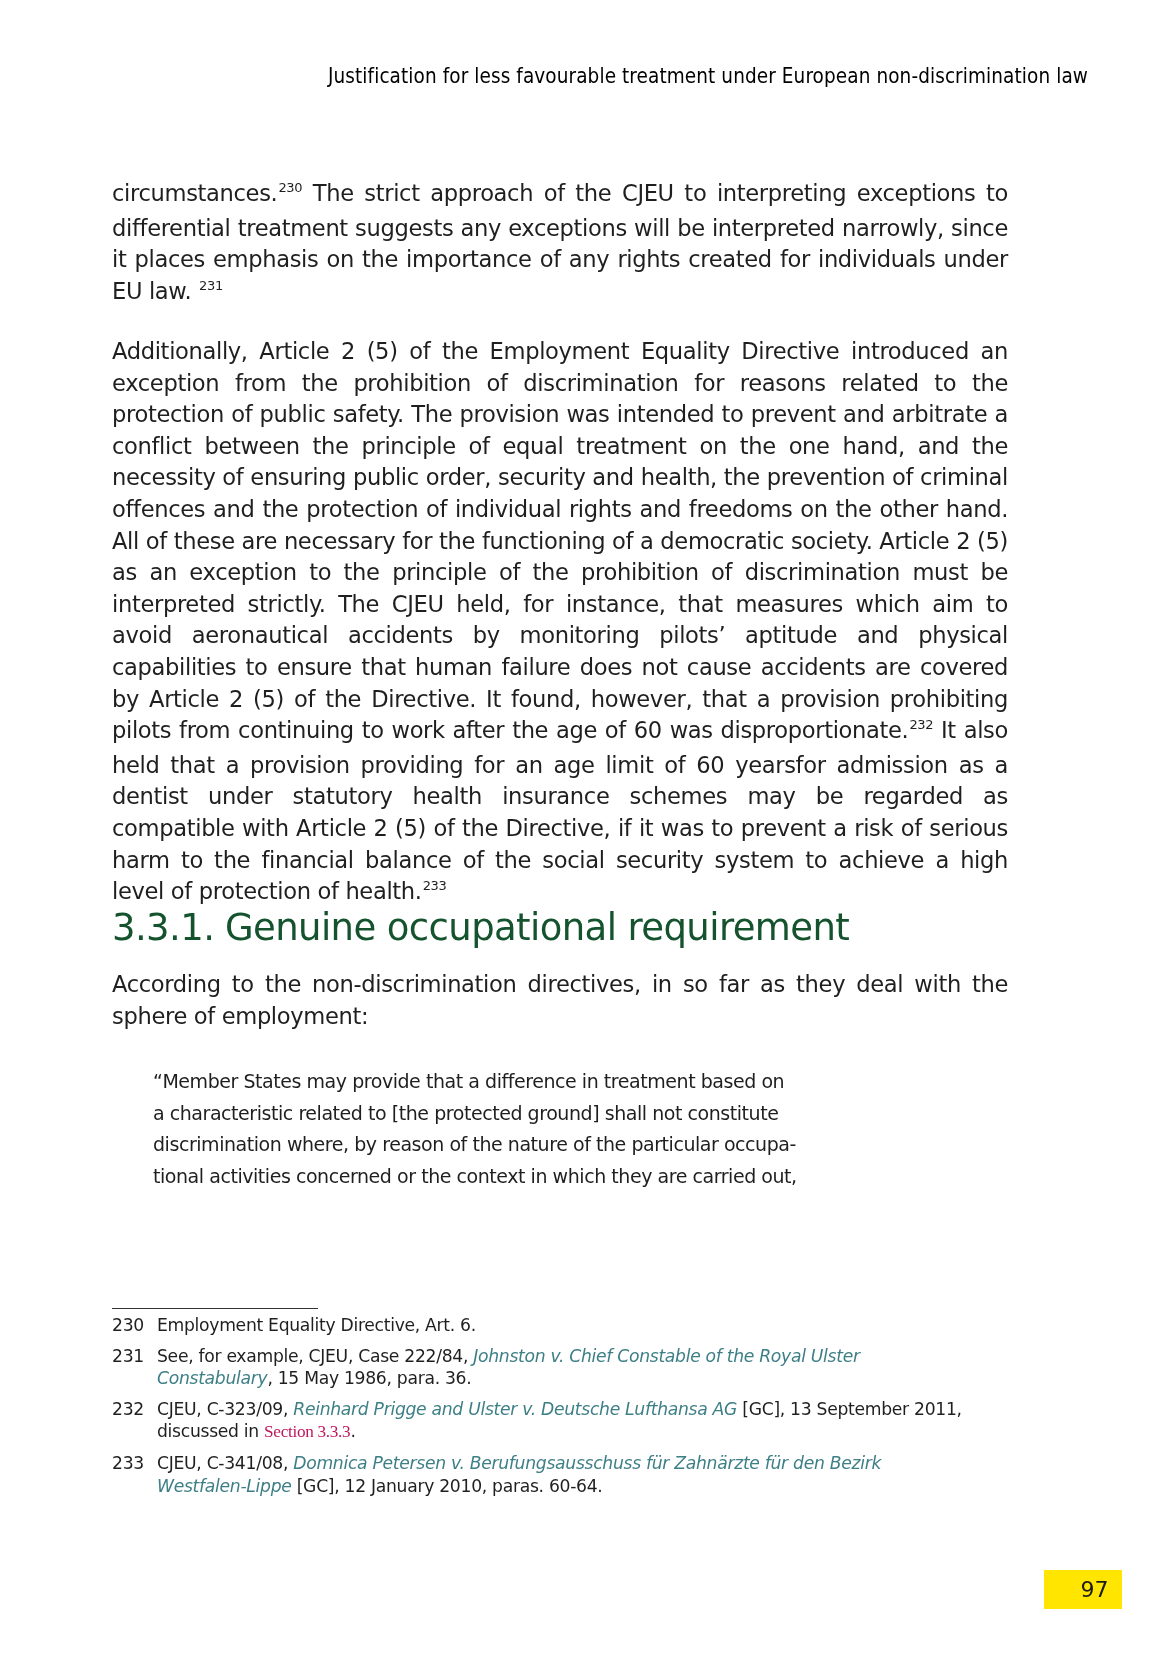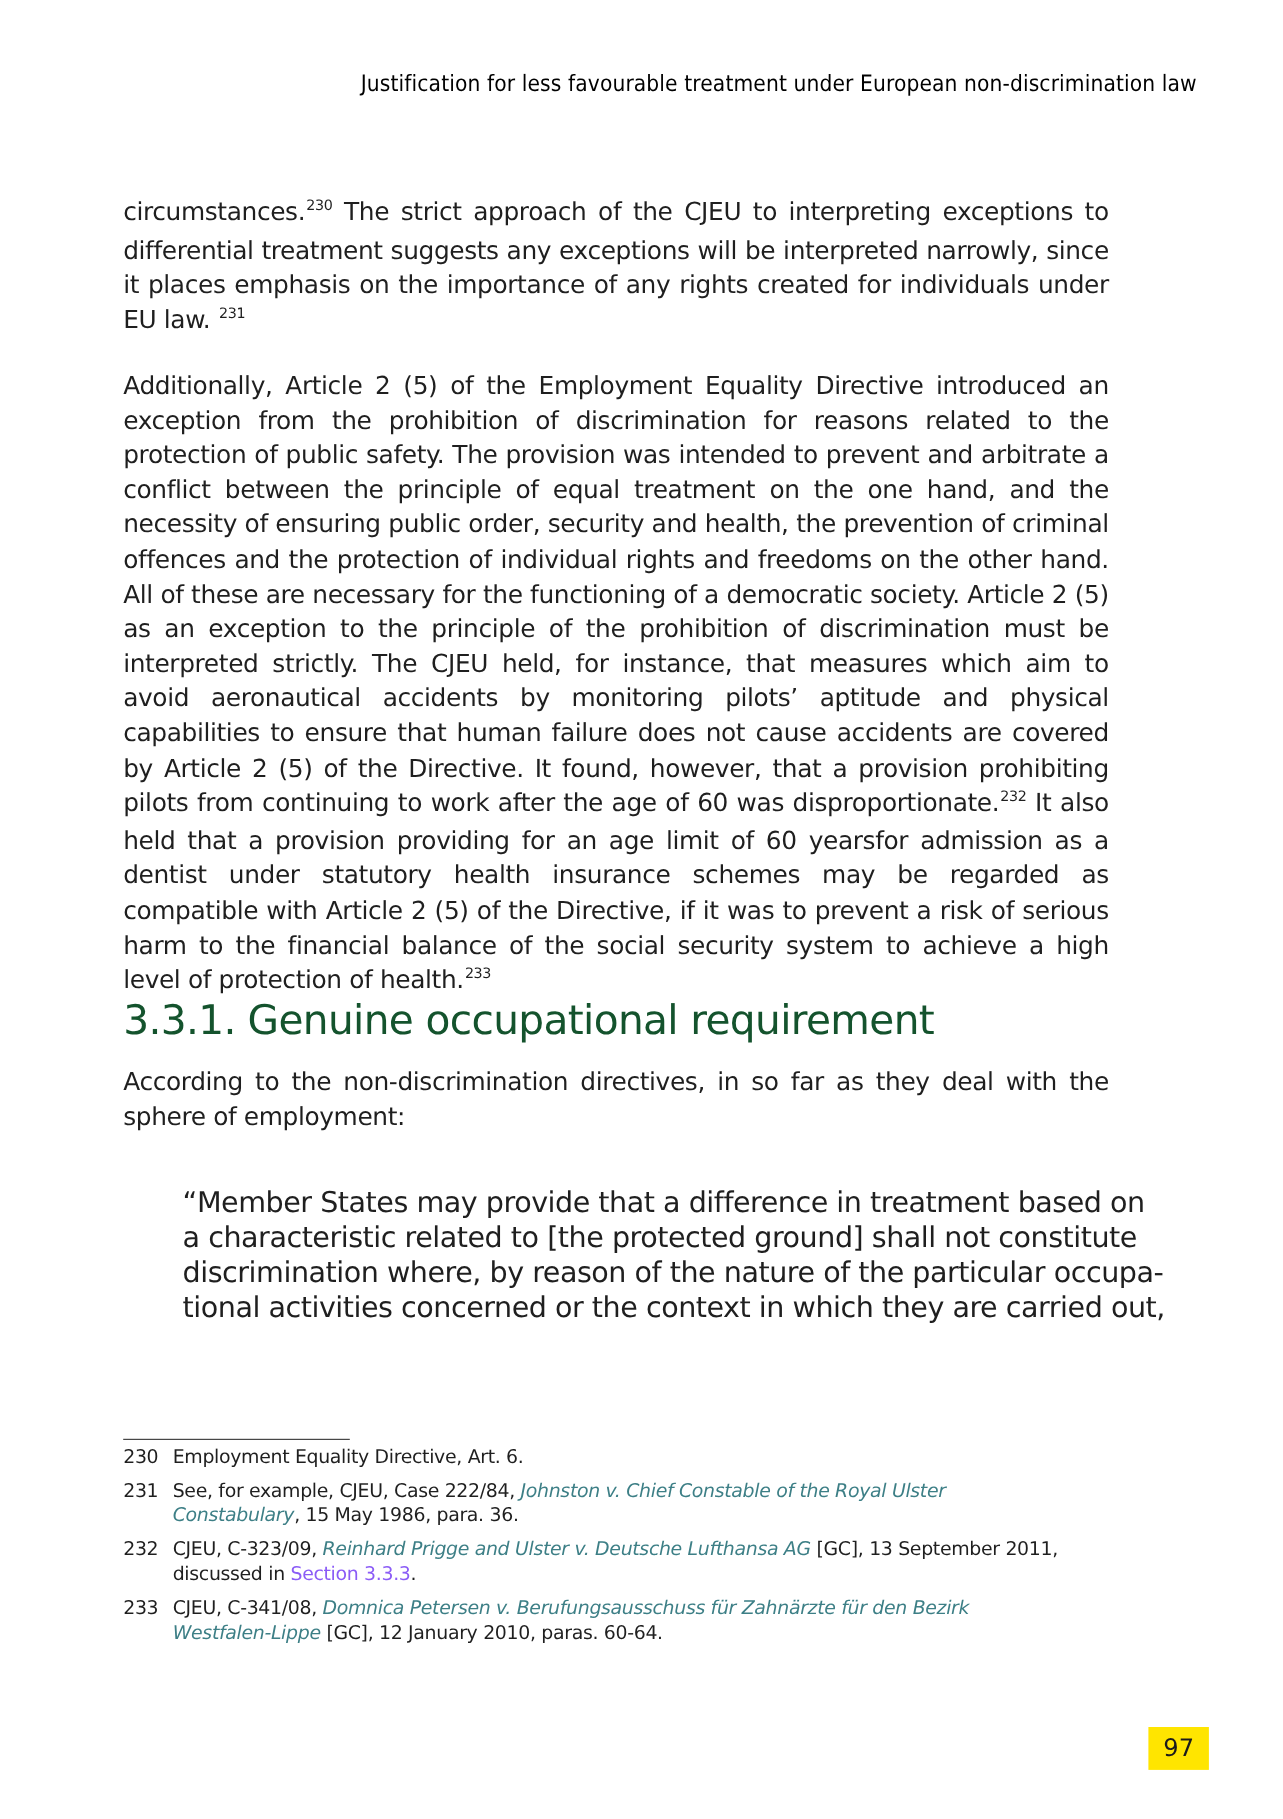--- a/index.html
+++ b/index.html
@@ -6,29 +6,29 @@
   body { width: 1166px; height: 1654px; position: relative; overflow: hidden; font-family: "DejaVu Sans", sans-serif; color: #1f1f1f; }
   .running-header { position: absolute; top: 64px; right: 78px; font-size: 20.5px; color: #000000; letter-spacing: 0.1px; white-space: nowrap; font-family: "DejaVu Sans", sans-serif; font-stretch: condensed; }
   .body-col { position: absolute; left: 112px; width: 896px; }
   .para { font-size: 22.6px; line-height: 31.6px; text-align: justify; text-align-last: left; margin: 0; letter-spacing: -0.35px; word-spacing: 0px; }
   .para sup, .quote sup { font-size: 13px; vertical-align: 0; position: relative; top: -9px; margin-left: 1px; }
   #p1 { top: 178px; }
   #p2 { top: 336px; }
   .heading { position: absolute; left: 112px; top: 906px; font-size: 37px; margin: 0; font-weight: normal; color: #14532d; letter-spacing: -0.6px; white-space: nowrap; }
   .heading .num { display: inline-block; width: 113px; }
   #p3 { top: 969px; }
-  .quote { position: absolute; left: 150px; width: 772px; top: 1063px; font-size: 26px; line-height: 31.6px; letter-spacing: -0.45px; margin: 16px; }
+  .quote { position: absolute; left: 150px; width: 772px; top: 1063px; font-size: 19px; line-height: 31.6px; letter-spacing: -0.45px; margin: 3px; }
   .quote .ln { display: block; white-space: nowrap; }
   .fn-rule { position: absolute; left: 112px; top: 1308px; width: 206px; height: 0; border-top: 1px solid #333; }
   .footnotes { position: absolute; left: 112px; top: 1314px; width: 900px; }
   .fn { position: relative; font-size: 17.2px; line-height: 22.6px; margin: 0 0 8px 0; padding-left: 45px; letter-spacing: -0.3px; color: #1f1f1f; }
   .fn .fn-num { position: absolute; left: 0; top: 0; }
   .fn .case { font-style: italic; color: #3d7f86; }
-  .fn .xref { color: #8b5cf6; }
-  .page-num { position: absolute; left: 1044px; top: 1570px; width: 55px; height: 39px; background: #ffe500; display: flex; align-items: center; justify-content: center; font-size: 22px; color: #1b1b1b; }
+  .fn .xref { color: #be185d; font-family: Liberation Serif, serif; }
+  .page-num { position: absolute; left: 1044px; top: 1570px; width: 55px; height: 39px; background: #ffe500; display: flex; align-items: center; justify-content: center; font-size: 22px; color: #1b1b1b; padding-left: 23px; }
 </style>
 </head>
 <body>
 
 <div class="running-header">Justification for less favourable treatment under European non-discrimination law</div>
 
 <p class="body-col para" id="p1"><span>circumstances.</span><sup>230</sup><span> The strict approach of the CJEU to interpreting exceptions to differential treatment suggests any exceptions will be interpreted narrowly, since it places emphasis on the importance of any rights created for individuals under EU law. </span><sup>231</sup></p>
 
 <p class="body-col para" id="p2"><span>Additionally, Article 2 (5) of the Employment Equality Directive introduced an exception from the prohibition of discrimination for reasons related to the protection of public safety. The provision was intended to prevent and arbitrate a conflict between the principle of equal treatment on the one hand, and the necessity of ensuring public order, security and health, the prevention of criminal offences and the protection of individual rights and freedoms on the other hand. All of these are necessary for the functioning of a democratic society. Article 2 (5) as an exception to the principle of the prohibition of discrimination must be interpreted strictly. The CJEU held, for instance, that measures which aim to avoid aeronautical accidents by monitoring pilots’ aptitude and physical capabilities to ensure that human failure does not cause accidents are covered by Article 2 (5) of the Directive. It found, however, that a provision prohibiting pilots from continuing to work after the age of 60 was disproportionate.</span><sup>232</sup><span> It also held that a provision providing for an age limit of 60 yearsfor admission as a dentist under statutory health insurance schemes may be regarded as compatible with Article 2 (5) of the Directive, if it was to prevent a risk of serious harm to the financial balance of the social security system to achieve a high level of protection of health.</span><sup>233</sup></p>
 

